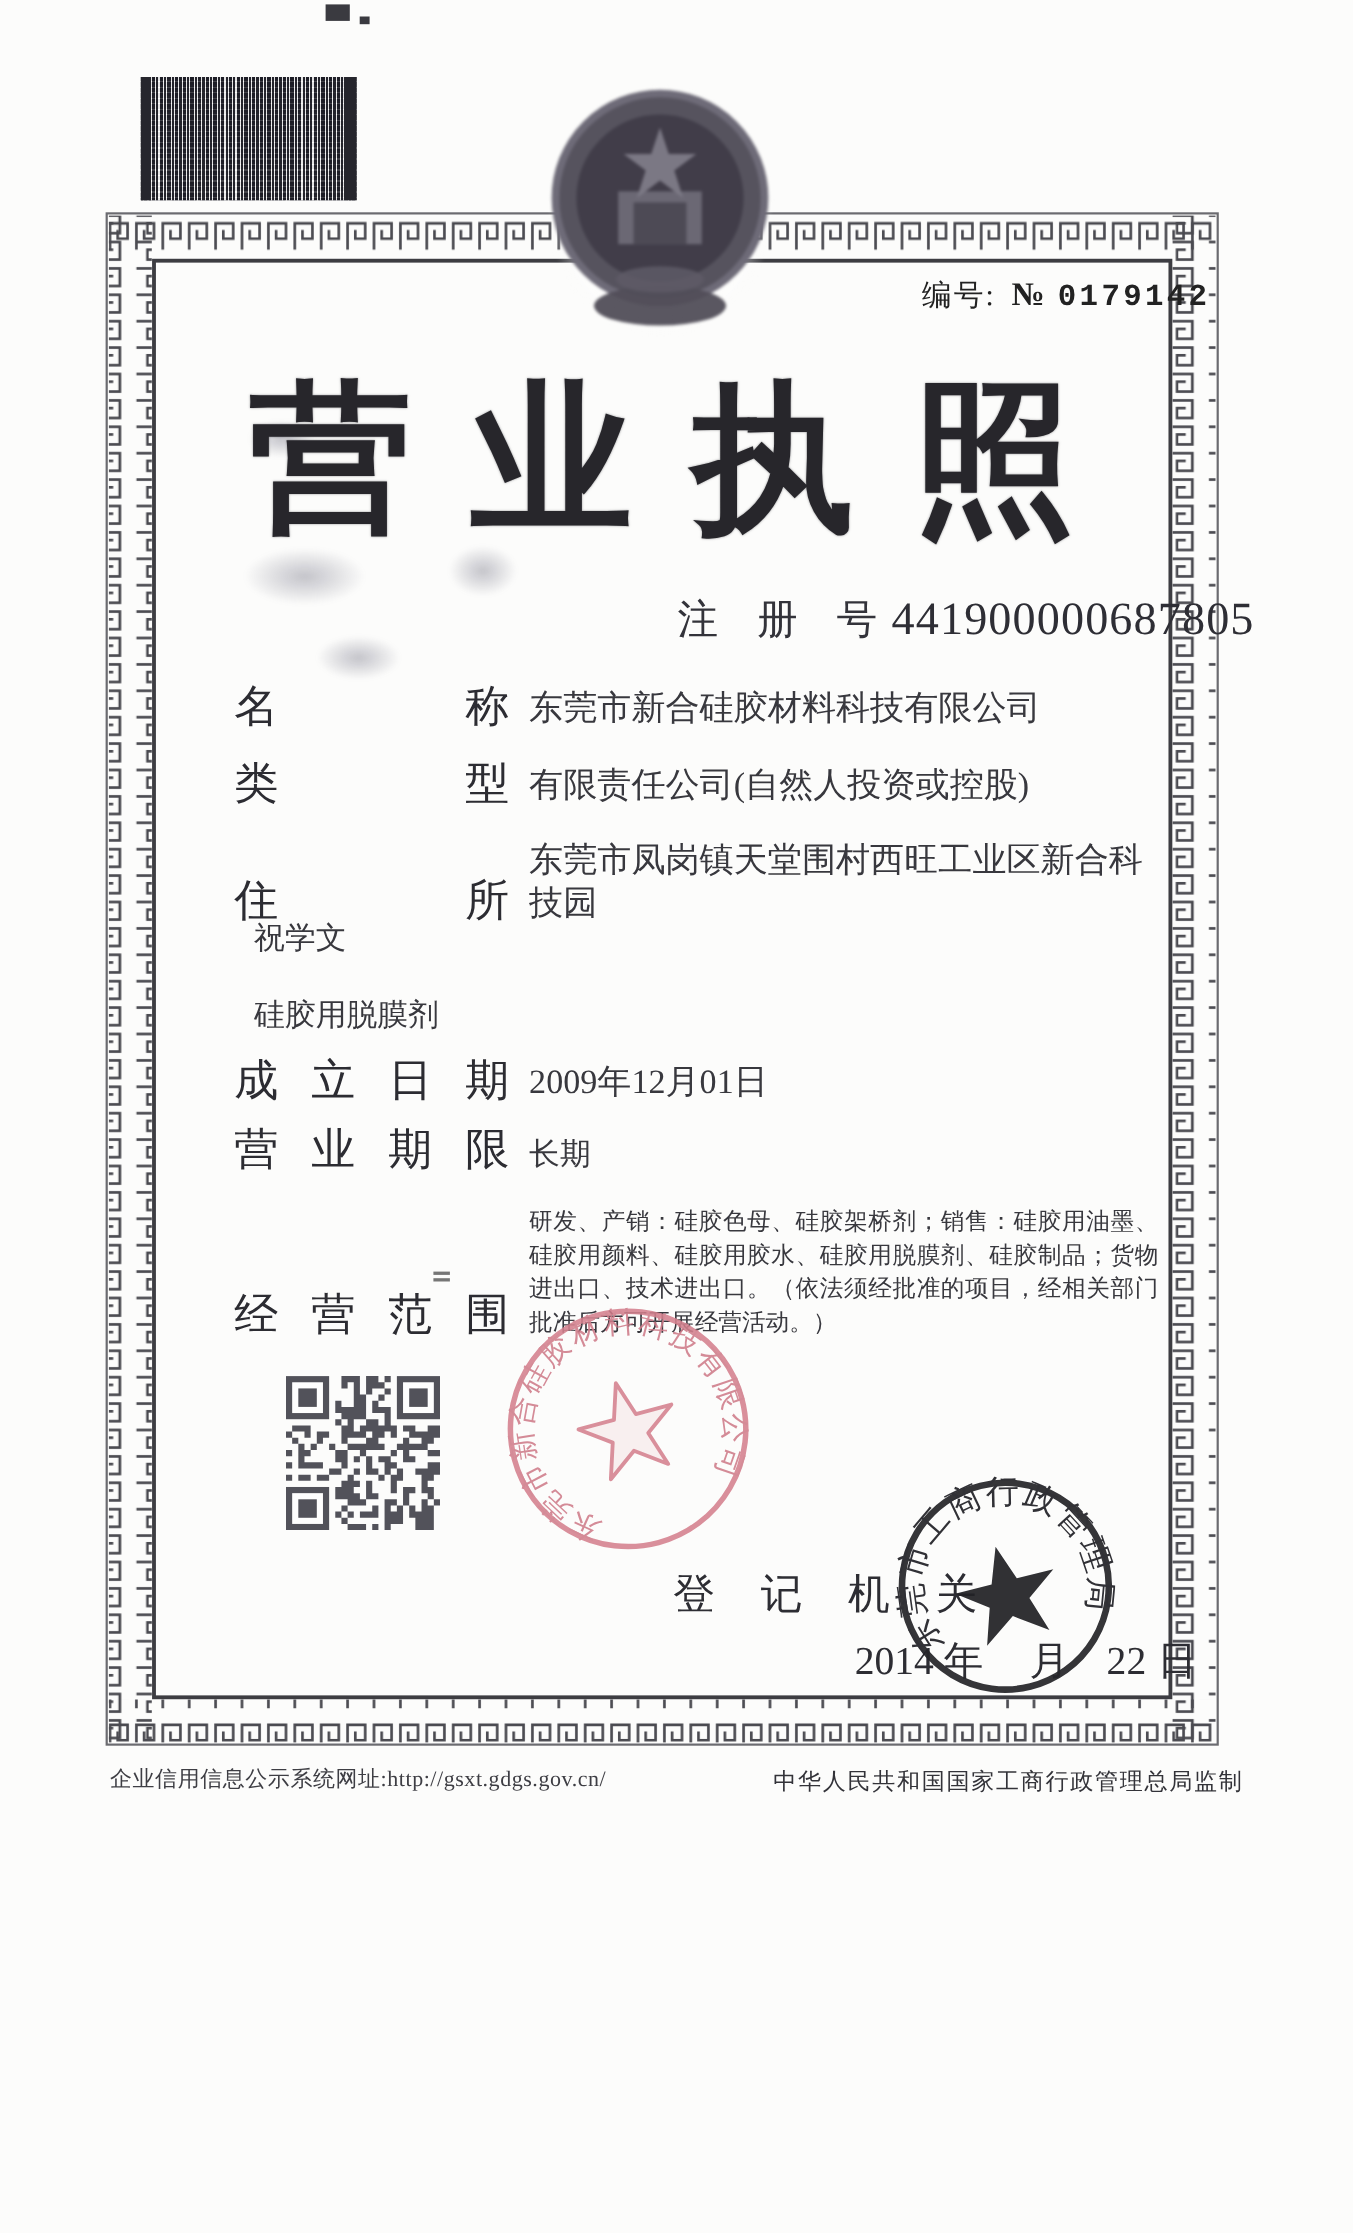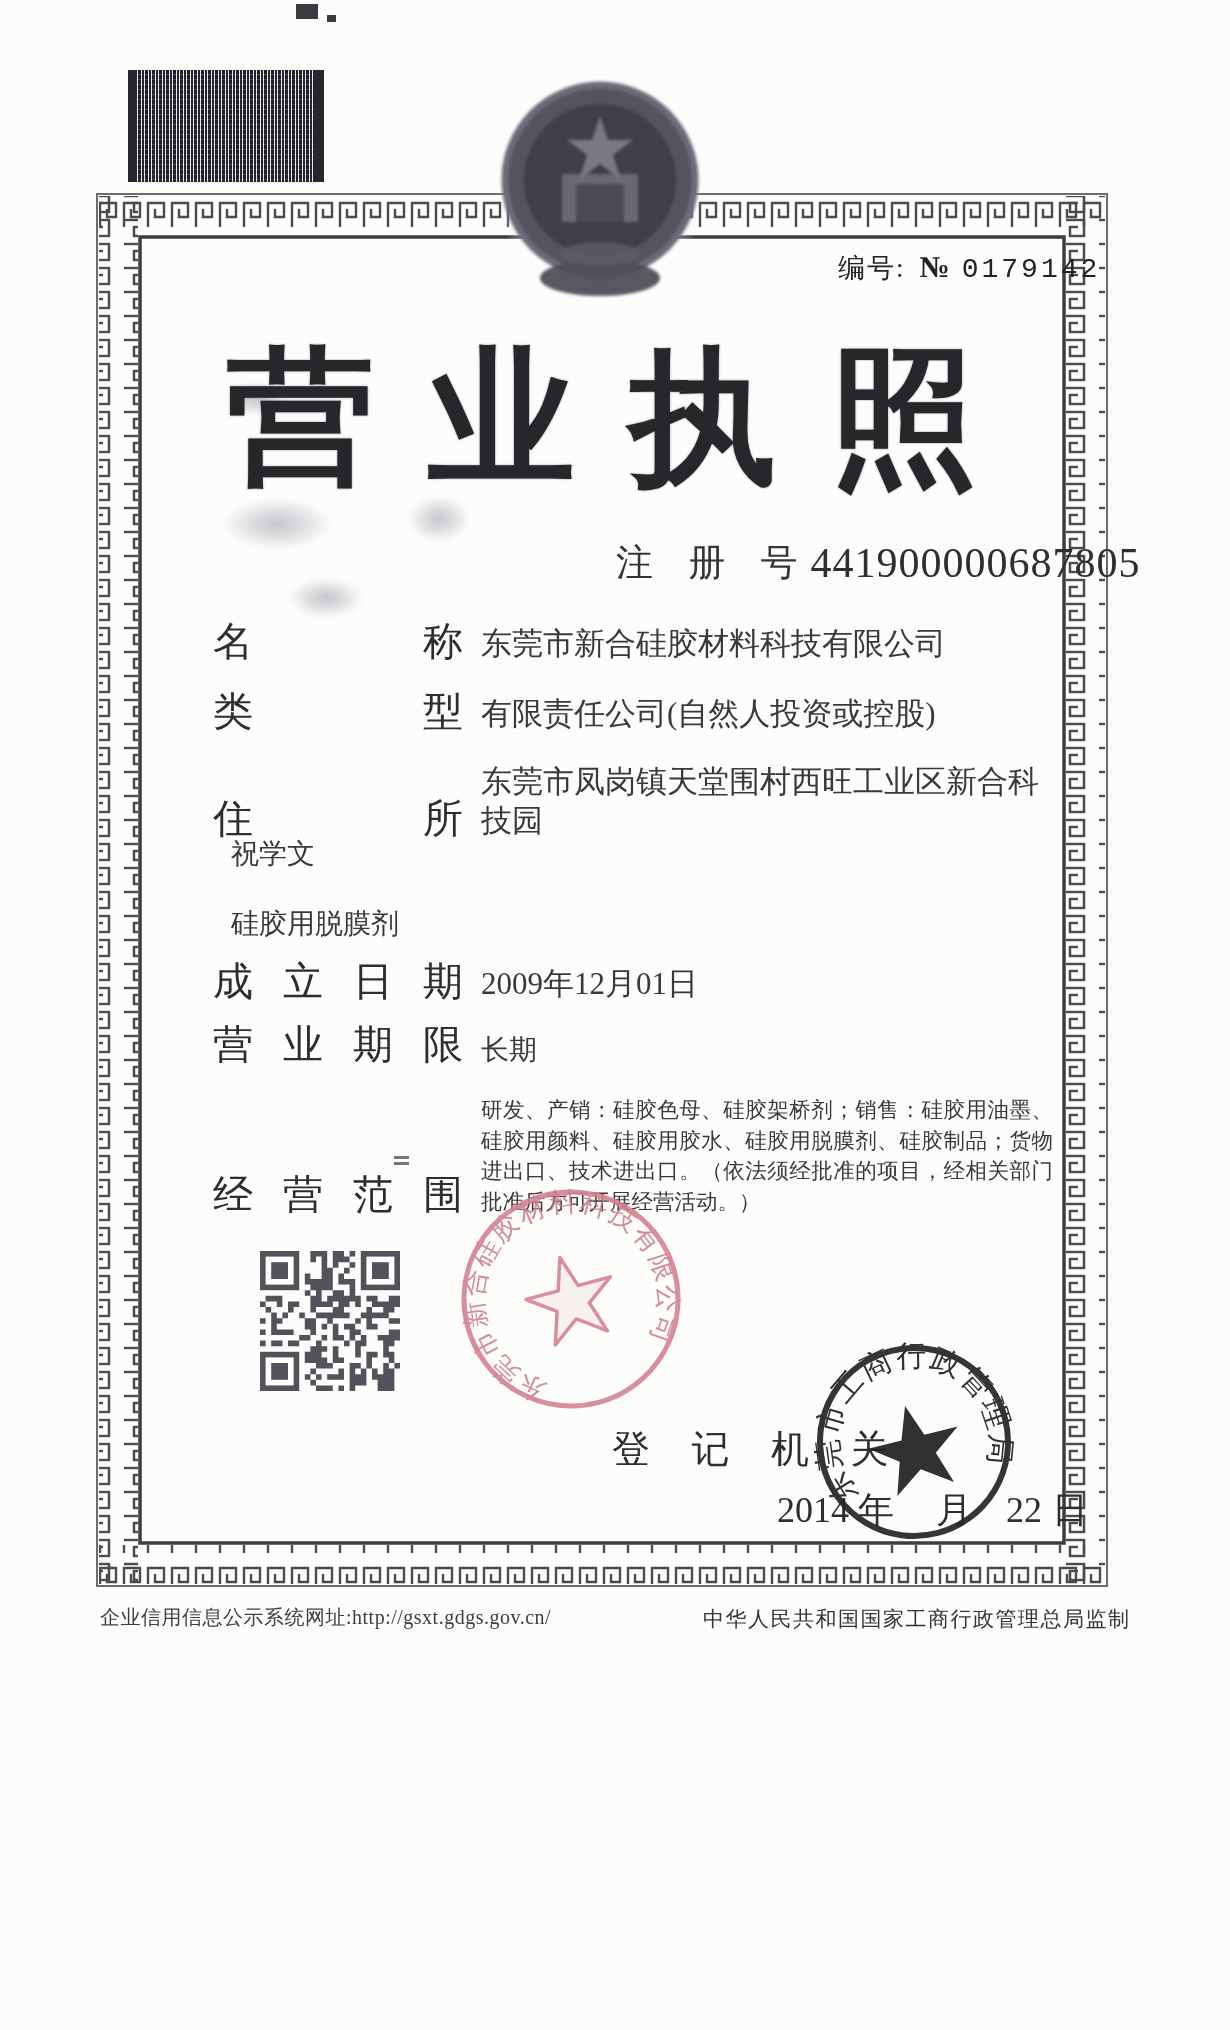--- a/index.html
+++ b/index.html
@@ -20,21 +20,21 @@
     filter:blur(.5px) contrast(1.05);}
 
   
   .emblem{left:498px;top:78px;width:205px;height:228px;z-index:2;
     background:radial-gradient(closest-side,#ffffff 55%,rgba(255,255,255,0) 100%);
     filter:blur(1.6px);}
 
   
   .serial{left:838px;top:250px;z-index:3;font-size:27px;letter-spacing:2px;color:#222;white-space:nowrap;}
   .serial .sym{font-weight:bold;font-size:30px;margin:0 10px 0 14px;}
-  .serial .num{font-family:"Liberation Mono",monospace;font-size:28px;letter-spacing:3px;}
+  .serial .num{font-family:"Liberation Mono",monospace;font-size:28px;letter-spacing:3px;font-weight:bold;}
 
   
   .title{left:97px;top:340px;width:1010px;display:flex;justify-content:center;gap:54px;z-index:3;}
   .title span{font-family:"Liberation Sans",sans-serif;font-weight:900;font-size:147px;line-height:1.05;
     color:#27262b;text-shadow:0 0 2px rgba(35,35,40,.55);}
 
   
   .regline{left:616px;top:538px;z-index:3;display:flex;align-items:center;white-space:nowrap;}
   .regline .lbl{font-size:37px;letter-spacing:13px;color:#33333a;}
   .regline .num{font-size:42px;letter-spacing:1px;color:#2e2e35;}

